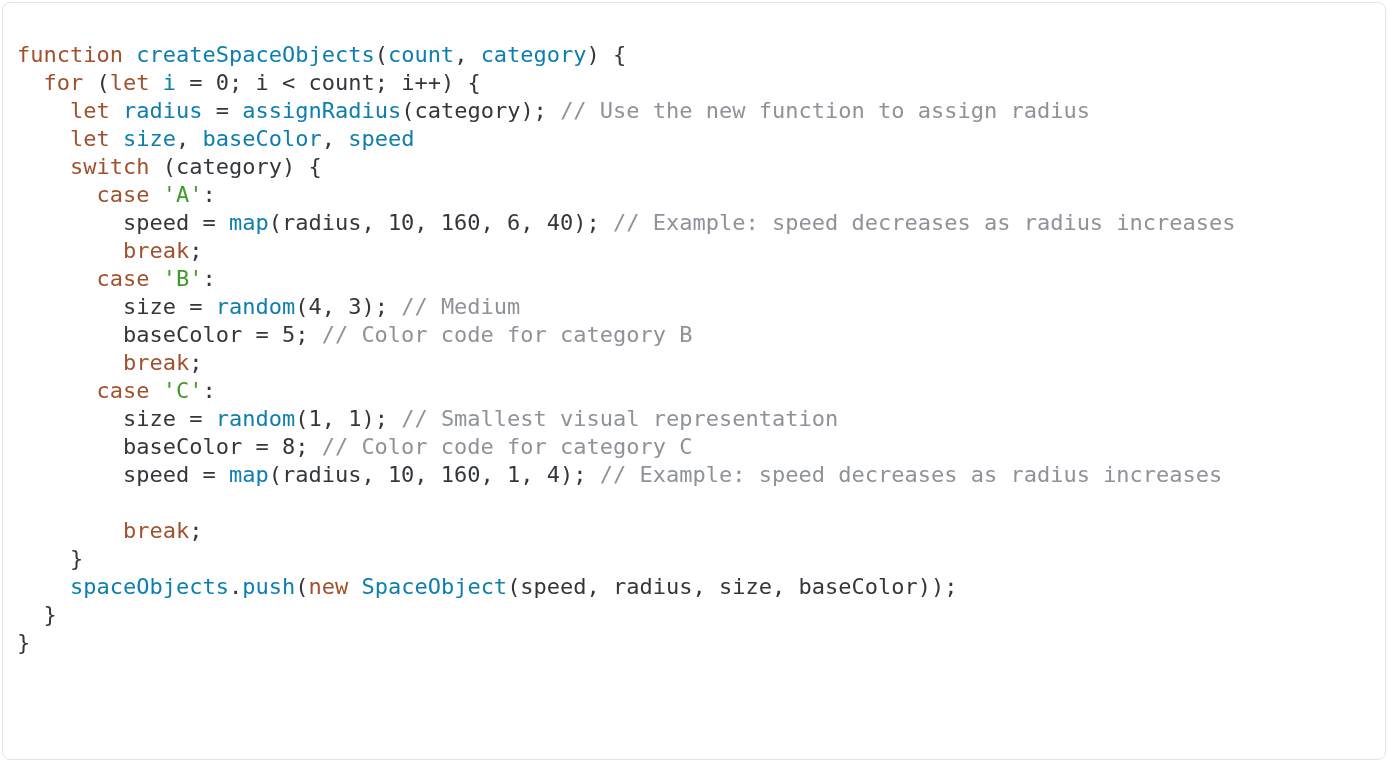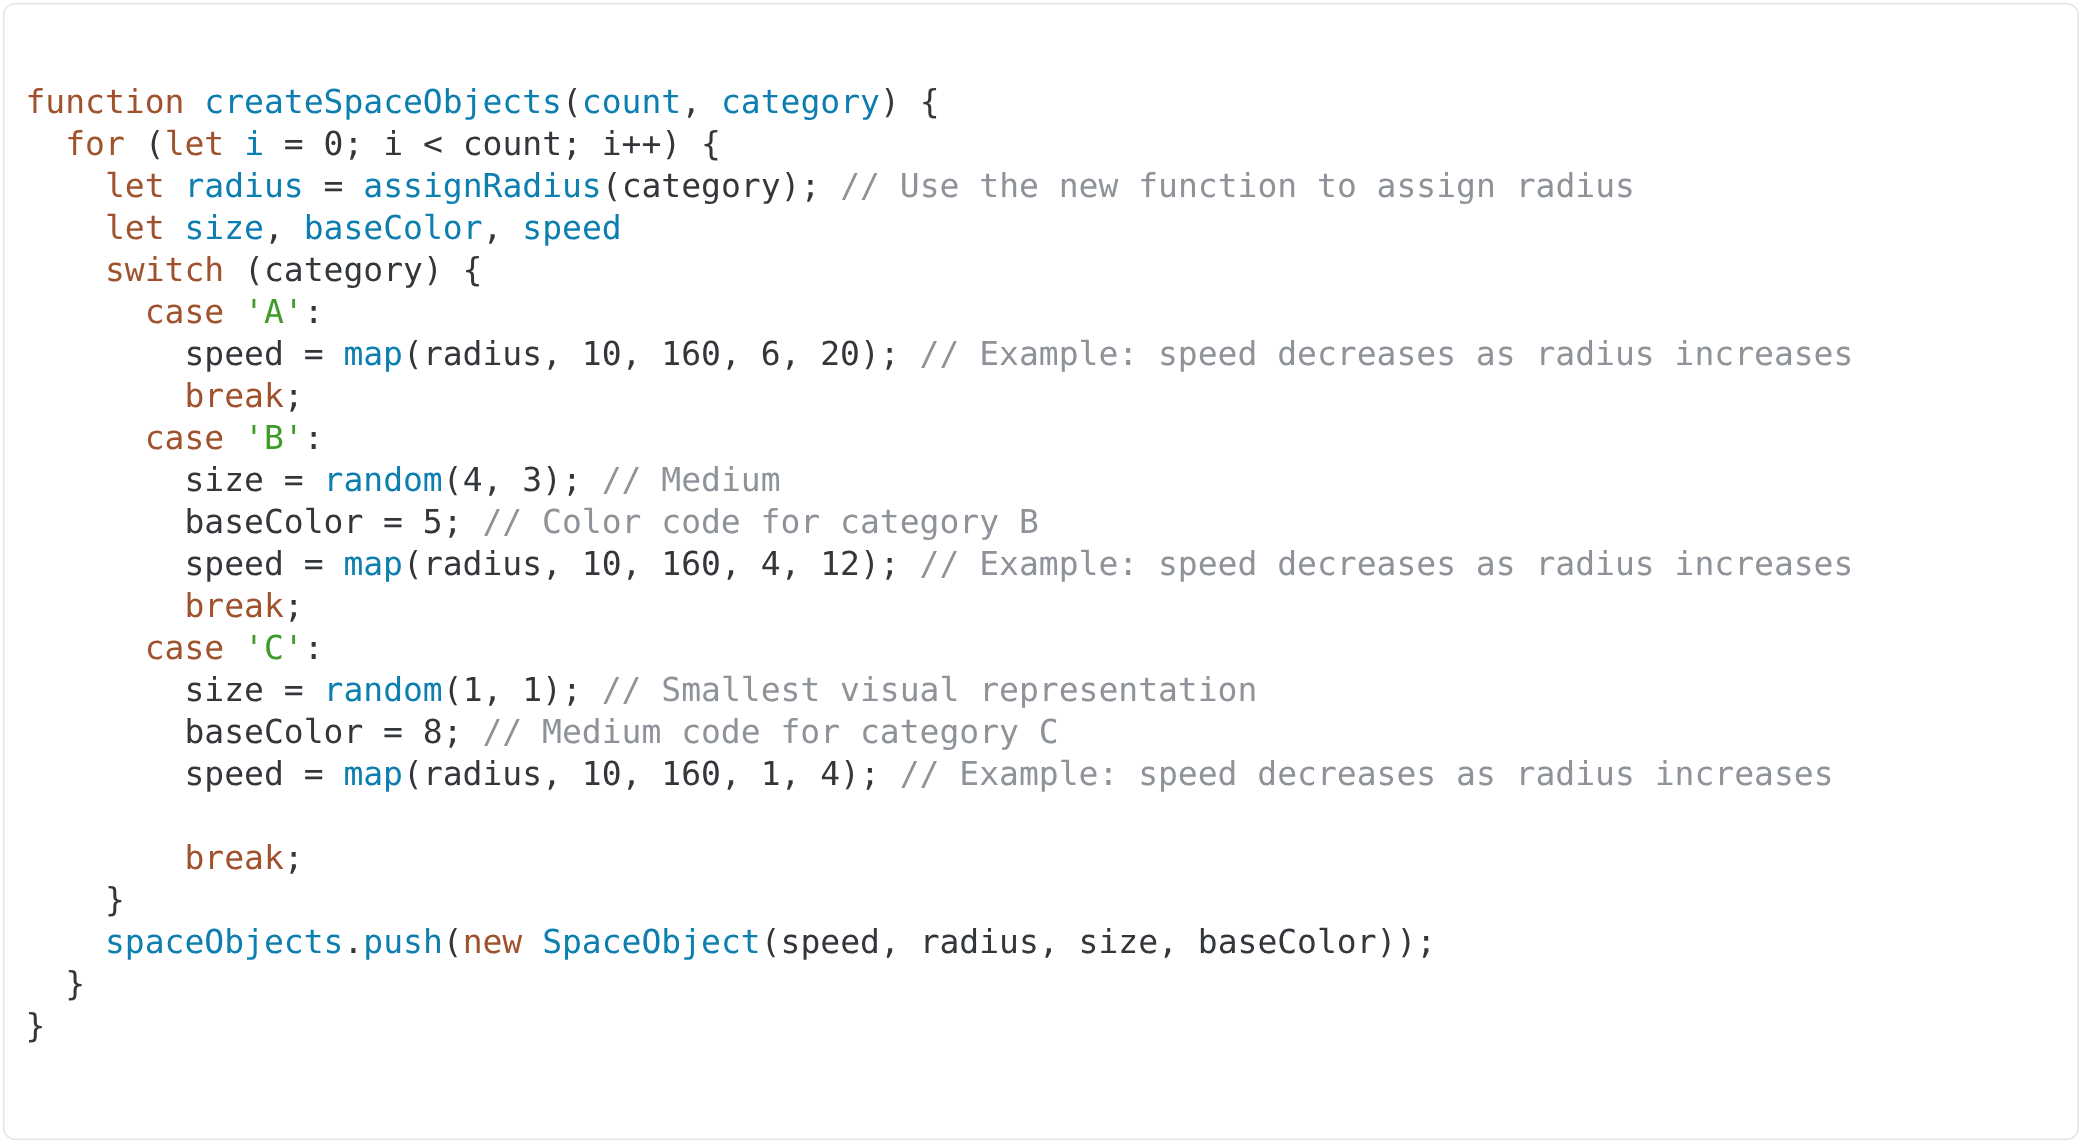--- a/index.html
+++ b/index.html
@@ -20,21 +20,21 @@
     overflow:hidden;
   }
   .code-block{
     box-sizing:border-box;
     width:1384px;
     height:758px;
     margin:2px;
     background:var(--bg);
     border:1px solid var(--border);
     border-radius:8px;
-    padding:52px 16px 14px 14px;
+    padding:38px 16px 14px 14px;
     overflow:hidden;
     font-family:"DejaVu Sans Mono","Liberation Mono",monospace;
     font-size:22px;
     line-height:28px;
   }
   .code-line{
     white-space:pre;
     height:28px;
   }
   .tok-kw{color:var(--kw);}
@@ -47,30 +47,29 @@
 <body>
 
 <div class="page">
   <div class="code-block">
       <div class="code-line"><span class="tok-kw">function</span><span class="tok-pl"> </span><span class="tok-id">createSpaceObjects</span><span class="tok-pl">(</span><span class="tok-id">count</span><span class="tok-pl">, </span><span class="tok-id">category</span><span class="tok-pl">) {</span></div>
       <div class="code-line"><span class="tok-pl">  </span><span class="tok-kw">for</span><span class="tok-pl"> (</span><span class="tok-kw">let</span><span class="tok-pl"> </span><span class="tok-id">i</span><span class="tok-pl"> = 0; i &lt; count; i++) {</span></div>
       <div class="code-line"><span class="tok-pl">    </span><span class="tok-kw">let</span><span class="tok-pl"> </span><span class="tok-id">radius</span><span class="tok-pl"> = </span><span class="tok-id">assignRadius</span><span class="tok-pl">(category); </span><span class="tok-cmt">// Use the new function to assign radius</span></div>
       <div class="code-line"><span class="tok-pl">    </span><span class="tok-kw">let</span><span class="tok-pl"> </span><span class="tok-id">size</span><span class="tok-pl">, </span><span class="tok-id">baseColor</span><span class="tok-pl">, </span><span class="tok-id">speed</span></div>
       <div class="code-line"><span class="tok-pl">    </span><span class="tok-kw">switch</span><span class="tok-pl"> (category) {</span></div>
       <div class="code-line"><span class="tok-pl">      </span><span class="tok-kw">case</span><span class="tok-pl"> </span><span class="tok-str">'A'</span><span class="tok-pl">:</span></div>
-      <div class="code-line"><span class="tok-pl">        speed = </span><span class="tok-id">map</span><span class="tok-pl">(radius, 10, 160, 6, 20); </span><span class="tok-cmt">// Example: speed decreases as radius increases</span></div>
+      <div class="code-line"><span class="tok-pl">        speed = </span><span class="tok-id">map</span><span class="tok-pl">(radius, 10, 160, 6, 40); </span><span class="tok-cmt">// Example: speed decreases as radius increases</span></div>
       <div class="code-line"><span class="tok-pl">        </span><span class="tok-kw">break</span><span class="tok-pl">;</span></div>
       <div class="code-line"><span class="tok-pl">      </span><span class="tok-kw">case</span><span class="tok-pl"> </span><span class="tok-str">'B'</span><span class="tok-pl">:</span></div>
       <div class="code-line"><span class="tok-pl">        size = </span><span class="tok-id">random</span><span class="tok-pl">(4, 3); </span><span class="tok-cmt">// Medium</span></div>
       <div class="code-line"><span class="tok-pl">        baseColor = 5; </span><span class="tok-cmt">// Color code for category B</span></div>
-      <div class="code-line"><span class="tok-pl">        speed = </span><span class="tok-id">map</span><span class="tok-pl">(radius, 10, 160, 4, 12); </span><span class="tok-cmt">// Example: speed decreases as radius increases</span></div>
       <div class="code-line"><span class="tok-pl">        </span><span class="tok-kw">break</span><span class="tok-pl">;</span></div>
       <div class="code-line"><span class="tok-pl">      </span><span class="tok-kw">case</span><span class="tok-pl"> </span><span class="tok-str">'C'</span><span class="tok-pl">:</span></div>
       <div class="code-line"><span class="tok-pl">        size = </span><span class="tok-id">random</span><span class="tok-pl">(1, 1); </span><span class="tok-cmt">// Smallest visual representation</span></div>
-      <div class="code-line"><span class="tok-pl">        baseColor = 8; </span><span class="tok-cmt">// Medium code for category C</span></div>
+      <div class="code-line"><span class="tok-pl">        baseColor = 8; </span><span class="tok-cmt">// Color code for category C</span></div>
       <div class="code-line"><span class="tok-pl">        speed = </span><span class="tok-id">map</span><span class="tok-pl">(radius, 10, 160, 1, 4); </span><span class="tok-cmt">// Example: speed decreases as radius increases</span></div>
       <div class="code-line">&nbsp;</div>
       <div class="code-line"><span class="tok-pl">        </span><span class="tok-kw">break</span><span class="tok-pl">;</span></div>
       <div class="code-line"><span class="tok-pl">    }</span></div>
       <div class="code-line"><span class="tok-pl">    </span><span class="tok-id">spaceObjects</span><span class="tok-pl">.</span><span class="tok-id">push</span><span class="tok-pl">(</span><span class="tok-kw">new</span><span class="tok-pl"> </span><span class="tok-id">SpaceObject</span><span class="tok-pl">(speed, radius, size, baseColor));</span></div>
       <div class="code-line"><span class="tok-pl">  }</span></div>
       <div class="code-line"><span class="tok-pl">}</span></div>
     </div>
 </div>
 

